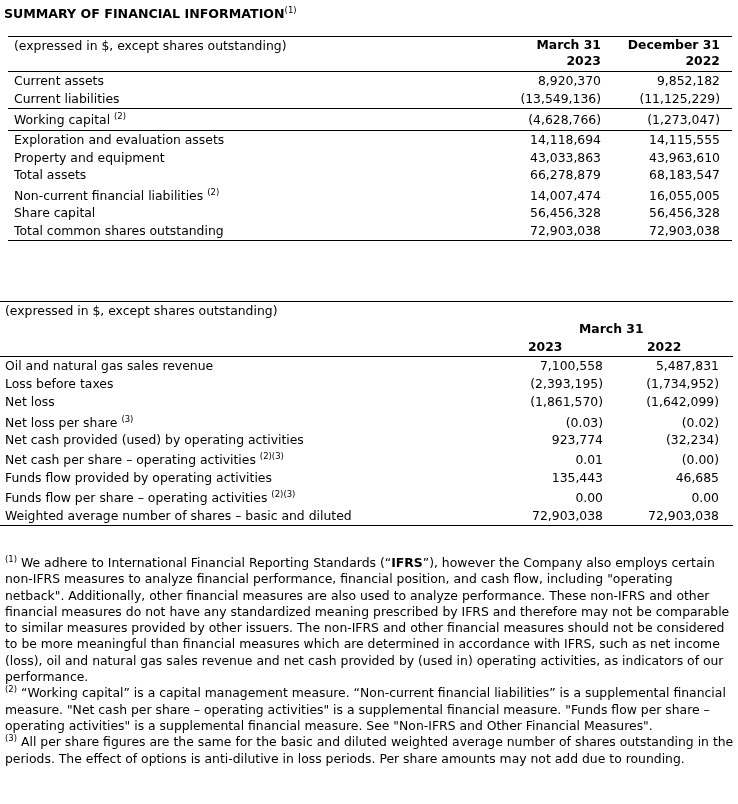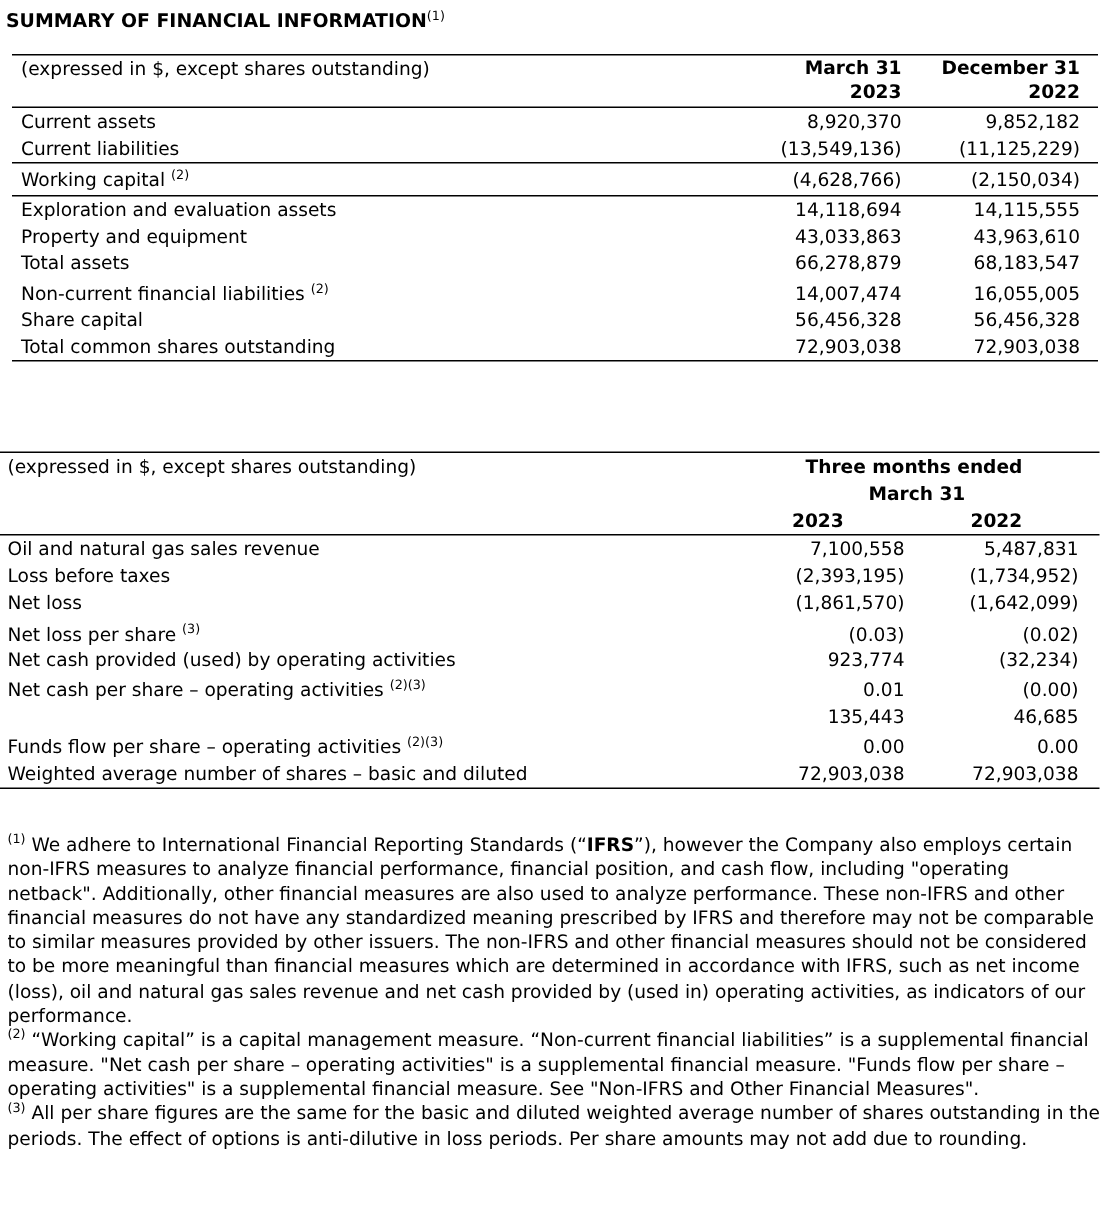--- a/index.html
+++ b/index.html
@@ -57,21 +57,21 @@
     <span class="c2">9,852,182</span>
   </div>
   <div class="row" style="top:90px;">
     <span class="lbl">Current liabilities</span>
     <span class="c1">(13,549,136)</span>
     <span class="c2">(11,125,229)</span>
   </div>
   <div class="row" style="top:111px;">
     <span class="lbl"><span>Working capital</span> <sup>(2)</sup></span>
     <span class="c1">(4,628,766)</span>
-    <span class="c2">(2,150,034)</span>
+    <span class="c2">(1,273,047)</span>
   </div>
   <div class="row" style="top:131px;">
     <span class="lbl">Exploration and evaluation assets</span>
     <span class="c1">14,118,694</span>
     <span class="c2">14,115,555</span>
   </div>
   <div class="row" style="top:149px;">
     <span class="lbl">Property and equipment</span>
     <span class="c1">43,033,863</span>
     <span class="c2">43,963,610</span>
@@ -98,21 +98,20 @@
   </div>
 </div>
 <div class="hr" style="left:8px;width:724px;top:108px;"></div>
 <div class="hr" style="left:8px;width:724px;top:130px;"></div>
 <div class="hr" style="left:8px;width:724px;top:240px;"></div>
 
 <div class="hr" style="left:0;width:733px;top:301px;"></div>
 <div class="t2" style="top:0;height:530px;">
   <div class="row" style="top:302px;">
     <span class="lbl">(expressed in $, except shares outstanding)</span>
-    <span class="hdr" style="position:absolute;left:537px;">Three months ended</span>
   </div>
   <div class="row" style="top:320px;">
     <span class="hdr" style="position:absolute;left:579px;">March 31</span>
   </div>
   <div class="row" style="top:338px;">
     <span class="hdr" style="position:absolute;left:528px;">2023</span>
     <span class="hdr" style="position:absolute;left:647px;">2022</span>
   </div>
 
   <div class="row" style="top:357px;">
@@ -139,20 +138,21 @@
     <span class="lbl">Net cash provided (used) by operating activities</span>
     <span class="c1">923,774</span>
     <span class="c2">(32,234)</span>
   </div>
   <div class="row" style="top:451px;">
     <span class="lbl"><span>Net cash per share – operating activities</span> <sup>(2)(3)</sup></span>
     <span class="c1">0.01</span>
     <span class="c2">(0.00)</span>
   </div>
   <div class="row" style="top:469px;">
+    <span class="lbl">Funds flow provided by operating activities</span>
     <span class="c1">135,443</span>
     <span class="c2">46,685</span>
   </div>
   <div class="row" style="top:489px;">
     <span class="lbl"><span>Funds flow per share – operating activities</span> <sup>(2)(3)</sup></span>
     <span class="c1">0.00</span>
     <span class="c2">0.00</span>
   </div>
   <div class="row" style="top:507px;">
     <span class="lbl">Weighted average number of shares – basic and diluted</span>

